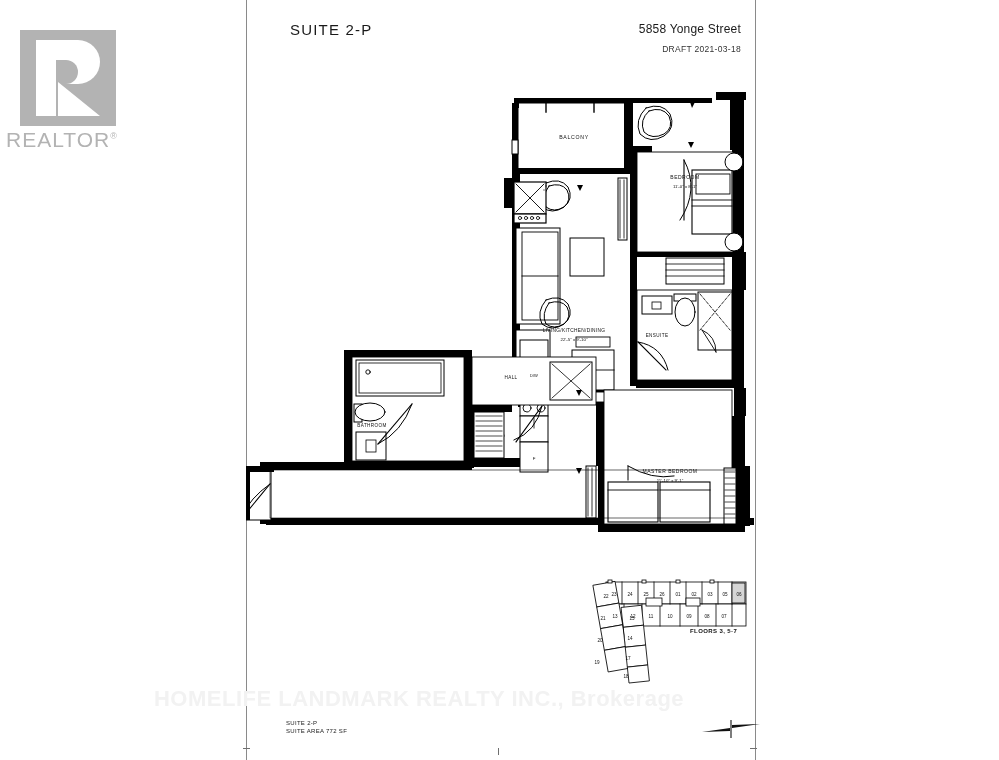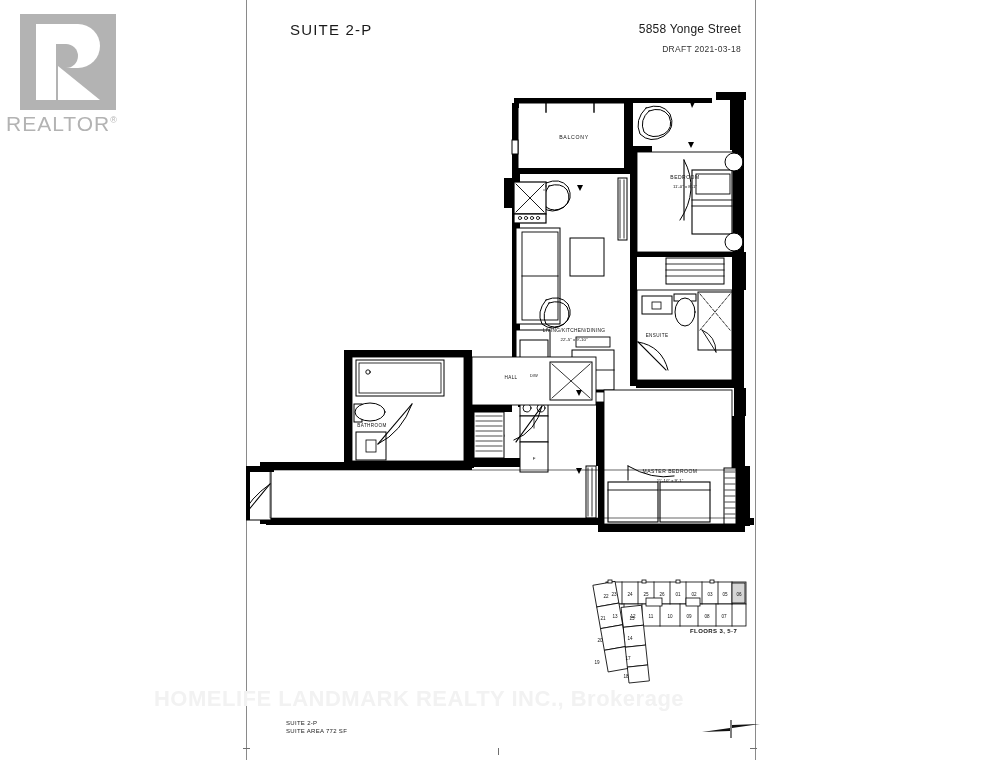--- a/index.html
+++ b/index.html
@@ -1,20 +1,20 @@
 <!DOCTYPE html>
 <html><head>
 <meta charset="utf-8">
 <style>
   html,body{margin:0;padding:0;background:#ffffff;}
   body{width:999px;height:760px;position:relative;overflow:hidden;
        font-family:"Liberation Sans",sans-serif;color:#111;}
 
   
-  #realtor-logo{position:absolute;left:6px;top:14px;width:124px;height:124px;}
+  #realtor-logo{position:absolute;left:6px;top:30px;width:124px;height:124px;}
   #realtor-logo .rblock{position:absolute;left:14px;top:0;width:96px;height:96px;background:#b3b3b3;}
   #realtor-logo .rstem{position:absolute;left:30px;top:10px;width:20px;height:76px;background:#fff;}
   #realtor-logo .rbowl{position:absolute;left:50px;top:10px;width:44px;height:44px;background:#fff;
        border-radius:0 22px 22px 0;}
   #realtor-logo .rbowl2{position:absolute;left:50px;top:30px;width:22px;height:24px;background:#b3b3b3;
        border-radius:0 12px 12px 0;}
   #realtor-logo .rleg{position:absolute;left:52px;top:52px;width:0;height:0;
        border-left:42px solid #fff;border-top:34px solid transparent;}
   #realtor-logo .rword{position:absolute;left:0;top:98px;width:124px;
        font-size:21px;letter-spacing:1px;color:#b3b3b3;font-family:"Liberation Sans",sans-serif;}

